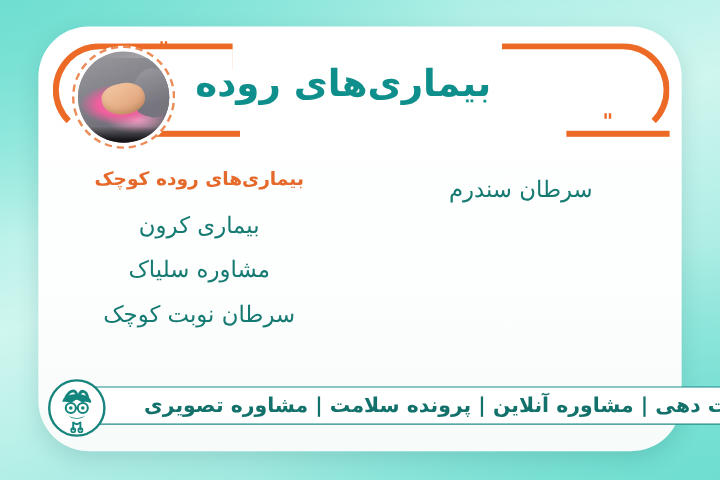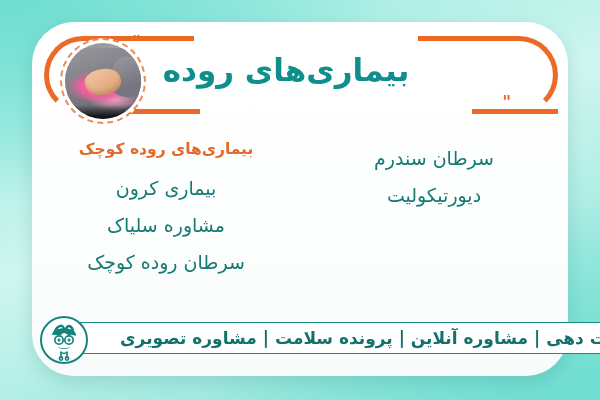--- a/index.html
+++ b/index.html
@@ -155,30 +155,29 @@
       </div>
 
       <div class="main-title">بیماری‌های روده</div>
     </div>
 
     <div class="columns">
 
       <div class="col">
         <ul class="col-list">
           <li>سرطان سندرم</li>
-          <li>دیورتیکولیت</li>
         </ul>
       </div>
 
       <div class="col">
         <div class="col-head">بیماری‌های روده کوچک</div>
         <ul class="col-list">
           <li>بیماری کرون</li>
           <li>مشاوره سلیاک</li>
-          <li>سرطان روده کوچک</li>
+          <li>سرطان نوبت کوچک</li>
         </ul>
       </div>
     </div>
 
     <div class="footer">
       <div class="footer-pill">
         <span class="footer-text">نوبت دهی | مشاوره آنلاین | پرونده سلامت | مشاوره تصویری</span>
       </div>
 
       <div class="logo">

